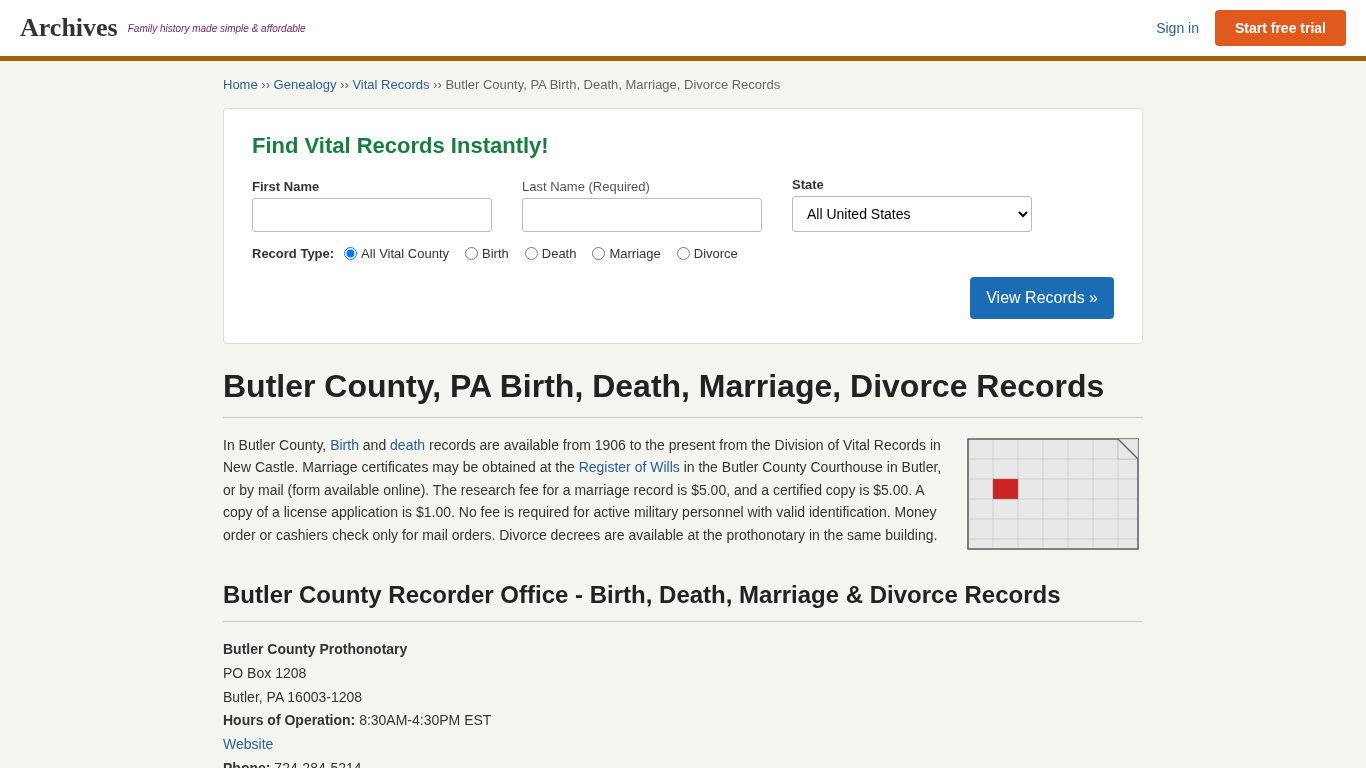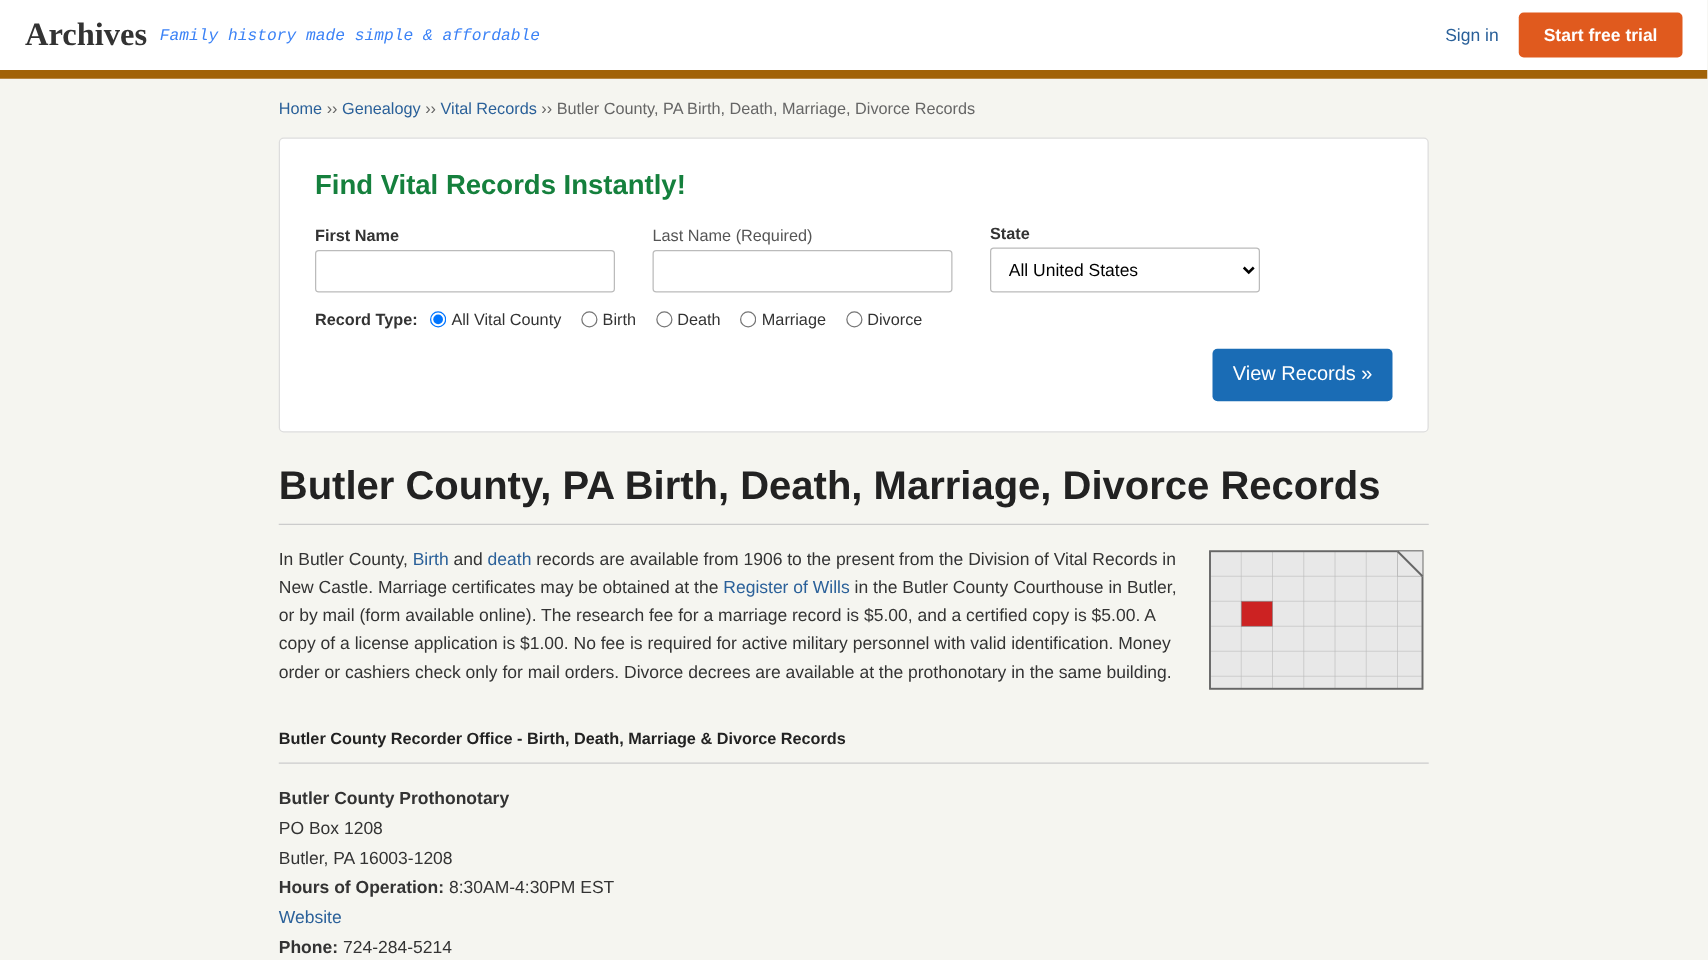--- a/index.html
+++ b/index.html
@@ -1,42 +1,41 @@
 <!DOCTYPE html>
 <html><head>
   <meta charset="utf-8">
   <style>
     * { box-sizing: border-box; margin: 0; padding: 0; }
     body { font-family: Arial, sans-serif; font-size: 14px; color: #333; background: #f5f5f0; }
 
     
     .header {
       background: #fff;
-      border-bottom: 7px solid #a16207;
+      border-bottom: 5px solid #a16207;
       padding: 10px 20px;
       display: flex;
       align-items: center;
       justify-content: space-between;
     }
     .header-left {
       display: flex;
       align-items: center;
       gap: 10px;
     }
     .logo-archives {
       font-size: 26px;
       font-weight: bold;
       color: #333;
       font-family: Georgia, serif;
     }
     .logo-tagline {
-      font-size: 13px;
-      color: #3b82f6;
+      font-size: 10px;
+      color: #701a75;
       font-style: italic;
-      font-family: Liberation Mono, monospace;
     }
     .header-right {
       display: flex;
       align-items: center;
       gap: 16px;
     }
     .sign-in-link {
       color: #2a6099;
       text-decoration: none;
       font-size: 14px;
@@ -108,21 +107,21 @@
       color: #555;
     }
     .field-group input[type="text"] {
       width: 240px;
       padding: 8px 10px;
       border: 1px solid #bbb;
       border-radius: 3px;
       font-size: 14px;
     }
     .field-group select {
-      width: 216px;
+      width: 240px;
       padding: 8px 10px;
       border: 1px solid #bbb;
       border-radius: 3px;
       font-size: 14px;
       background: #fff;
     }
     .record-type-row {
       display: flex;
       align-items: center;
       gap: 8px;
@@ -185,21 +184,21 @@
       width: 180px;
       flex-shrink: 0;
     }
     .map-svg {
       width: 180px;
       height: 120px;
     }
 
     
     .section-heading {
-      font-size: 13px;
+      font-size: 24px;
       font-weight: bold;
       color: #222;
       margin: 24px 0 12px;
     }
 
     .office-info {
       font-size: 14px;
       line-height: 1.7;
     }
     .office-info strong {

